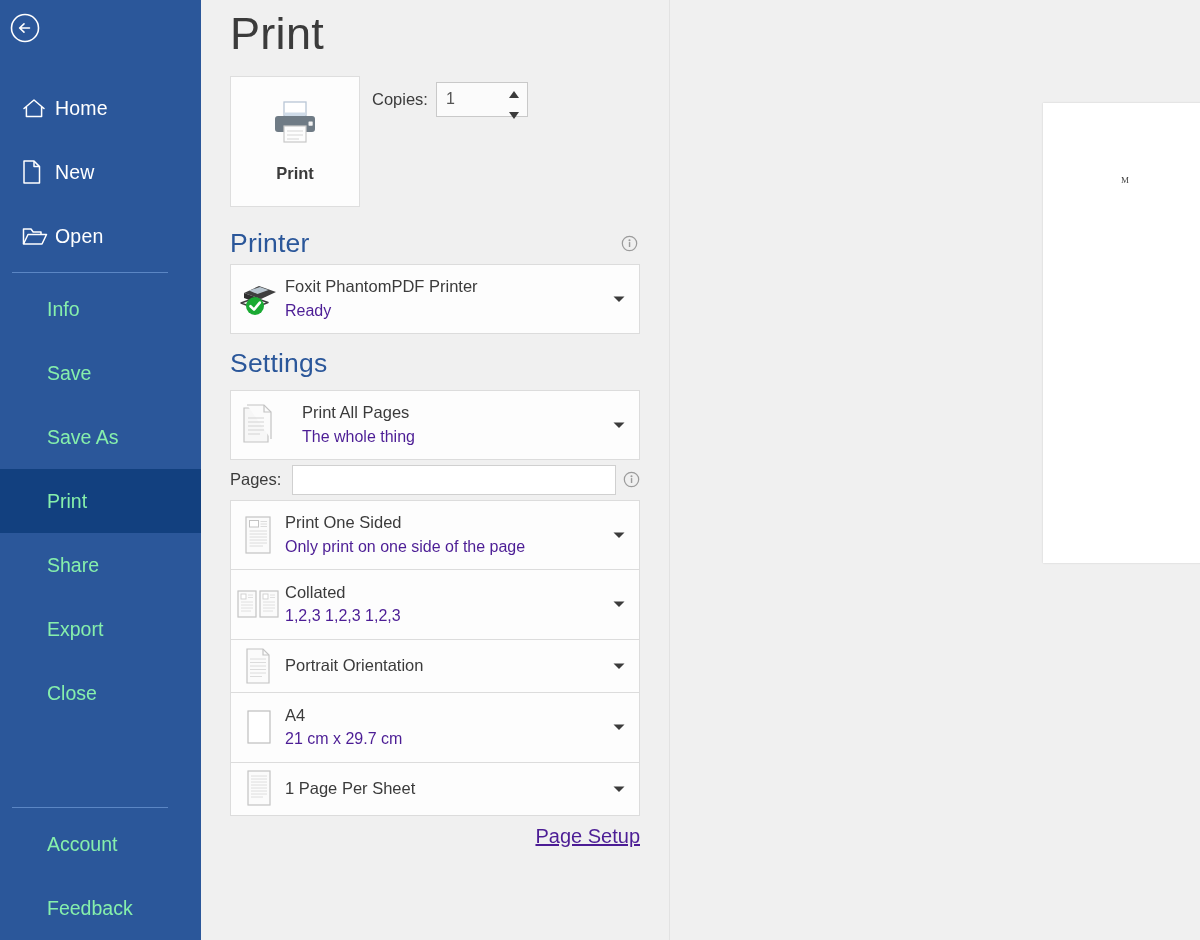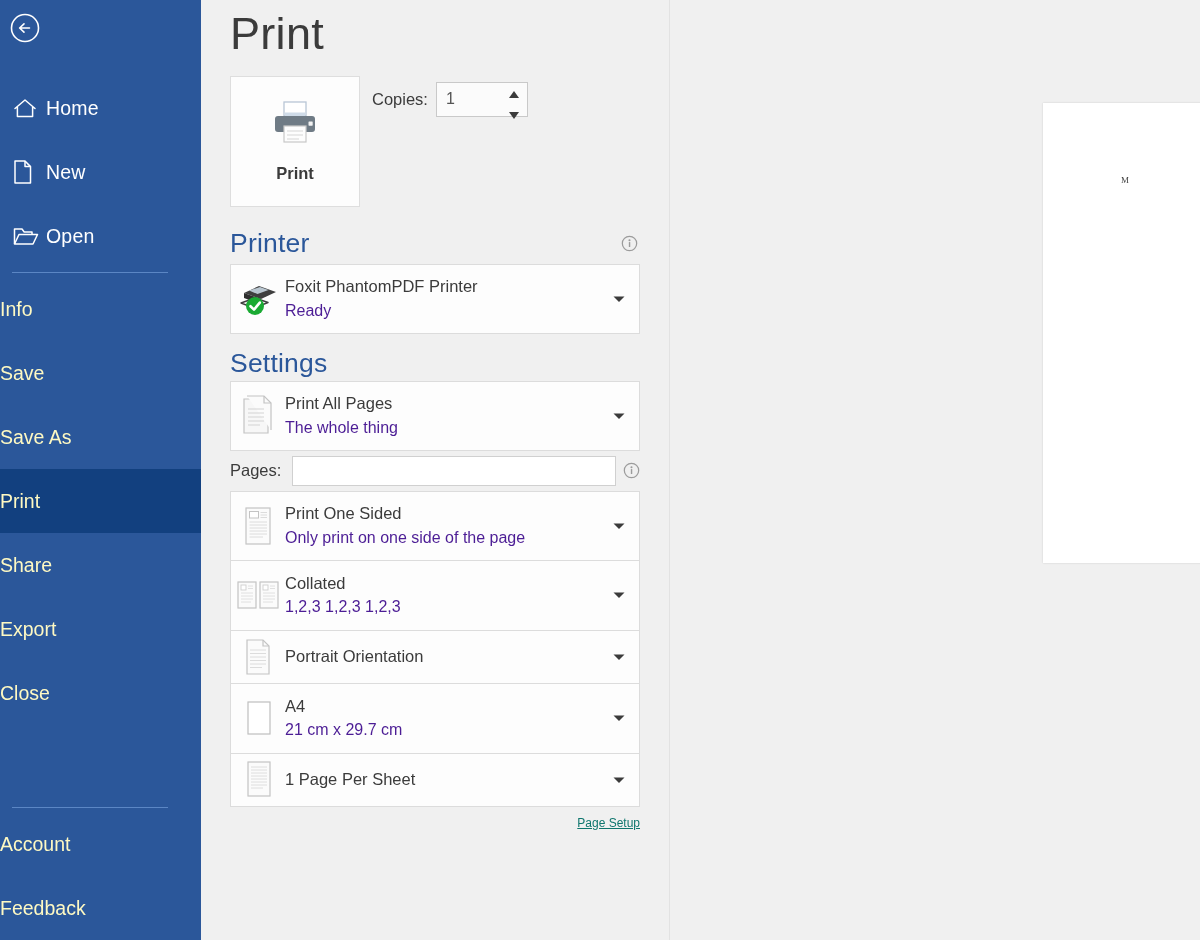--- a/index.html
+++ b/index.html
@@ -24,21 +24,21 @@
     width: 32px; height: 32px;
     display: flex; align-items: center; justify-content: center;
     cursor: pointer;
   }
   .back-btn svg { display: block; }
 
   .nav-top { position: absolute; top: 76px; left: 0; width: 201px; }
   .nav-row {
     height: 64px;
     display: flex; align-items: center;
-    padding-left: 12px;
+    padding-left: 21px;
     cursor: pointer;
   }
   .nav-row .nv-icon {
     width: 34px; height: 28px;
     display: flex; align-items: center; justify-content: flex-start;
     flex: 0 0 34px;
   }
   .nav-row .nv-label {
     font-size: 19.5px;
     letter-spacing: .2px;
@@ -47,22 +47,23 @@
   }
 
   .divider {
     height: 1px; background: #5b86c4;
     margin: 4px 33px 4px 12px;
   }
 
   .nav-simple {
     height: 64px;
     display: flex; align-items: center;
+    padding-left: 47px;
     font-size: 19.5px;
-    color: #fef9c3;
+    color: #86efac;
     cursor: pointer;
   }
   .nav-simple.active {
     background: #12407f;
   }
 
   .nav-bottom { position: absolute; bottom: 0; left: 0; width: 201px; }
 
   
   .middle {
@@ -172,22 +173,22 @@
     font-size: 15px; color: #3b3b3b;
     padding: 0 6px;
     outline: none;
   }
   .pages-info { margin-left: 7px; }
 
   .page-setup-link {
     width: 410px;
     text-align: right;
     margin-top: 9px;
-    font-size: 12px;
-    color: #0f766e;
+    font-size: 20px;
+    color: #4c1d95;
     text-decoration: underline;
     cursor: pointer;
   }
   .printer-props {
     width: 410px; text-align: right;
     margin-top: 7px;
     font-size: 16.5px; color: #2b579a;
     text-decoration: underline; cursor: pointer;
   }
 
@@ -367,21 +368,21 @@
       <span class="caret">
         <svg width="14" height="10" viewBox="0 0 14 10">
             <path d="M1.5 2.5 L7 8 L12.5 2.5 Z" fill="#3b3b3b"></path>
           </svg>
       </span>
     </div>
 
 
     <div class="sec-head" style="margin-top:14px;">Settings</div>
 
-    <div class="combo two-line" style="margin-top:2px;">
+    <div class="combo two-line" style="margin-top:11px;gap:17px;">
       <span class="cb-icon">
         <svg width="44" height="46" viewBox="0 0 44 46">
           <path d="M8 6 H25 L32 13 V40 H8 Z" fill="#f7f7f7" stroke="#c4c4c4" stroke-width="1.2"></path>
           <path d="M11 3 H28 L35 10 V37" fill="#fbfbfb" stroke="#c4c4c4" stroke-width="1.2"></path>
           <path d="M28 3 V10 H35" fill="none" stroke="#c4c4c4" stroke-width="1.2"></path>
           <g stroke="#d8d8d8" stroke-width="1.1">
             <line x1="12" y1="16" x2="28" y2="16"></line>
               <line x1="12" y1="20" x2="28" y2="20"></line>
             <line x1="12" y1="24" x2="28" y2="24"></line>
               <line x1="12" y1="28" x2="28" y2="28"></line>

